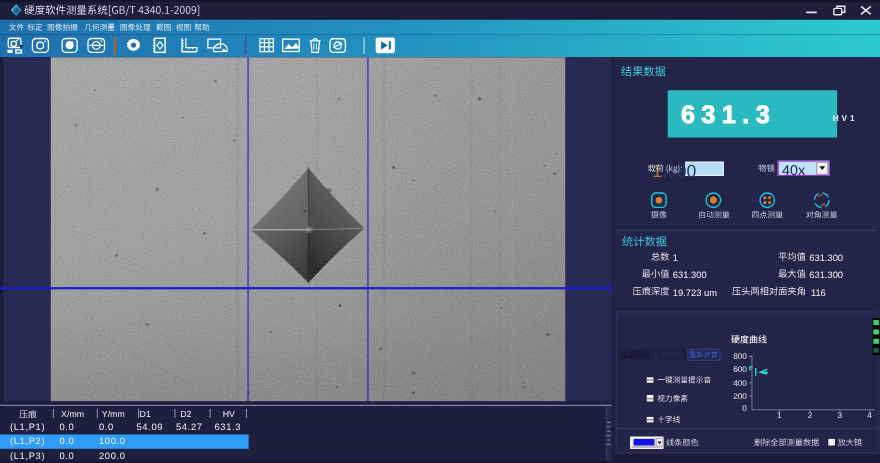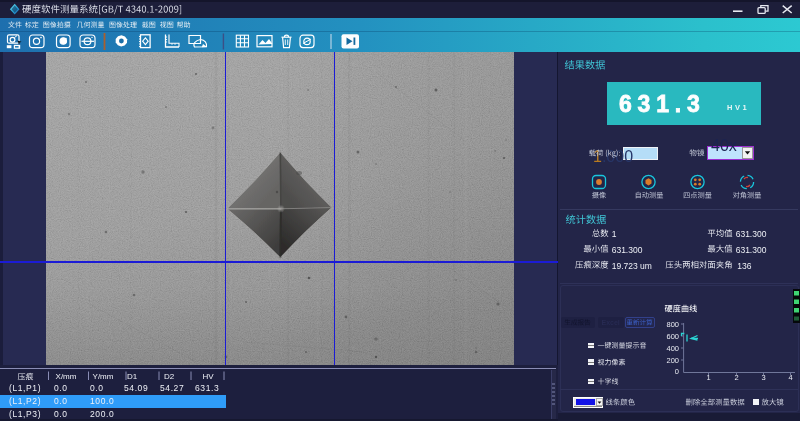--- a/index.html
+++ b/index.html
@@ -230,27 +230,27 @@
 </svg>
 <div class="abs" style="left:224.6px;top:52px;width:1.4px;height:313px;background:#1b1bd6;z-index:5"></div>
 <div class="abs" style="left:334px;top:52px;width:1.4px;height:313px;background:#1b1bd6;z-index:5"></div>
 <div class="abs" style="left:0;top:261.4px;width:558px;height:1.4px;background:#1b1bd6;z-index:5"></div>
 
 <div class="abs" style="left:558px;top:52px;width:242px;height:369px;background:#232548"></div>
 <div class="abs" style="left:556.6px;top:52px;width:1.6px;height:369px;background:#141630"></div>
 
 <div class="abs" style="left:606.5px;top:82px;width:154.5px;height:42.5px;background:#29b9bf"></div>
 <div class="abs" style="left:619px;top:90.5px;color:#fdfefe;font-size:23px;font-weight:bold;letter-spacing:5.8px;-webkit-text-stroke:0.8px #fdfefe">631.3</div>
-<div class="abs" style="left:727px;top:102.8px;color:#e9f6f6;font-size:7.5px;font-weight:bold;letter-spacing:2.6px">HV1</div>
+<div class="abs" style="left:757px;top:102.8px;color:#e9f6f6;font-size:7.5px;font-weight:bold;letter-spacing:2.6px">HV1</div>
 
 <div class="abs" style="left:623px;top:147px;width:35px;height:12.5px;background:#b5ddf7;border:1px solid #eef2f6"></div>
 <div class="abs" style="left:593px;top:148px;font-size:16px;color:#273668"><span style="color:#b87a20">1</span>.000</div>
 
 <div class="abs" style="left:706.5px;top:145.5px;width:47px;height:14.5px;background:#bfe3fd;border:1.5px solid #9b30d0"></div>
-<div class="abs" style="left:711px;top:137px;font-size:16px;color:#1c2450">40x</div>
+<div class="abs" style="left:711px;top:147px;font-size:13px;color:#1c2450">40x</div>
 <div class="abs" style="left:741.5px;top:147px;width:11px;height:11.5px;background:#f2f2f2;border:1px solid #999"></div>
 <svg class="abs" style="left:741.5px;top:147px" width="11" height="11.5">
       <path d="M2.8 4.2 h5.4 l-2.7 3.4 z" fill="#111"></path>
     </svg>
 
 <svg class="abs" style="left:558px;top:168px" width="242" height="34" fill="none">
  <g stroke="#19c6dc" stroke-width="1.3">
   <rect x="34.5" y="7.5" width="13" height="13" rx="3.5"></rect>
   <circle cx="90.5" cy="14" r="6.6"></circle>
   <circle cx="139.5" cy="14" r="6.6"></circle>
@@ -272,21 +272,21 @@
 <div class="abs" style="left:560px;top:209.2px;width:238px;height:1px;background:#35395f"></div>
 <div class="abs" style="left:560px;top:283.2px;width:238px;height:1px;background:#2e3158"></div>
 <div class="abs" style="left:559.5px;top:285px;width:239px;height:127px;border:1px solid #2c2f56;border-radius:3px"></div>
 <div class="abs" style="left:560px;top:389.4px;width:238px;height:1px;background:#2e3158"></div>
 
 <div class="abs" style="left:611.7px;top:229px;font-size:8.5px;color:#eef0f6">1</div>
 <div class="abs" style="left:735.7px;top:229px;font-size:8.5px;color:#eef0f6">631.300</div>
 <div class="abs" style="left:611.7px;top:244.5px;font-size:8.5px;color:#eef0f6">631.300</div>
 <div class="abs" style="left:735.7px;top:244.5px;font-size:8.5px;color:#eef0f6">631.300</div>
 <div class="abs" style="left:611.7px;top:260.5px;font-size:8.5px;color:#eef0f6">19.723 um</div>
-<div class="abs" style="left:737.2px;top:261px;font-size:8.5px;color:#eef0f6">136</div>
+<div class="abs" style="left:737.2px;top:261px;font-size:8.5px;color:#eef0f6">116</div>
 
 <div class="abs" style="left:561px;top:316.5px;width:34px;height:11px;background:#1e2042;border-radius:2px"></div>
 <div class="abs" style="left:598px;top:316.5px;width:26px;height:11px;background:#1e2042;border-radius:2px"></div>
 <div class="abs" style="left:625px;top:316.5px;width:30px;height:11px;background:#23264c;border:1px solid #32408a;border-radius:2px"></div>
 
 <div class="abs" style="left:601.5px;top:318.5px;font-size:7px;color:#272a52;font-weight:bold">Excel</div>
 
 <svg class="abs" style="left:793px;top:288.5px" width="7" height="34">
  <rect width="7" height="34" fill="#05080a"></rect>
  <rect x="1" y="2" width="5" height="4.5" fill="#3fd473"></rect>

